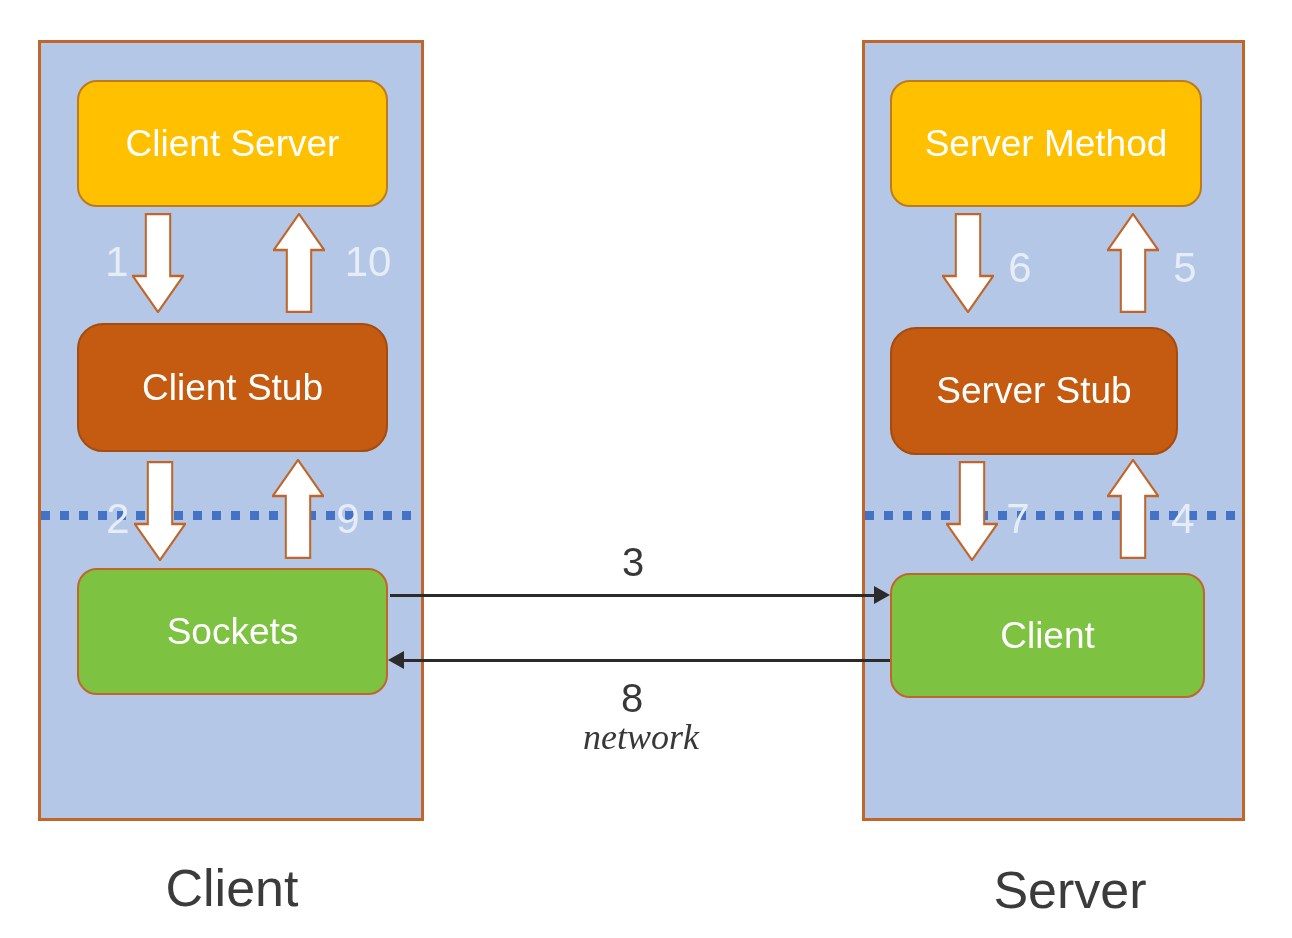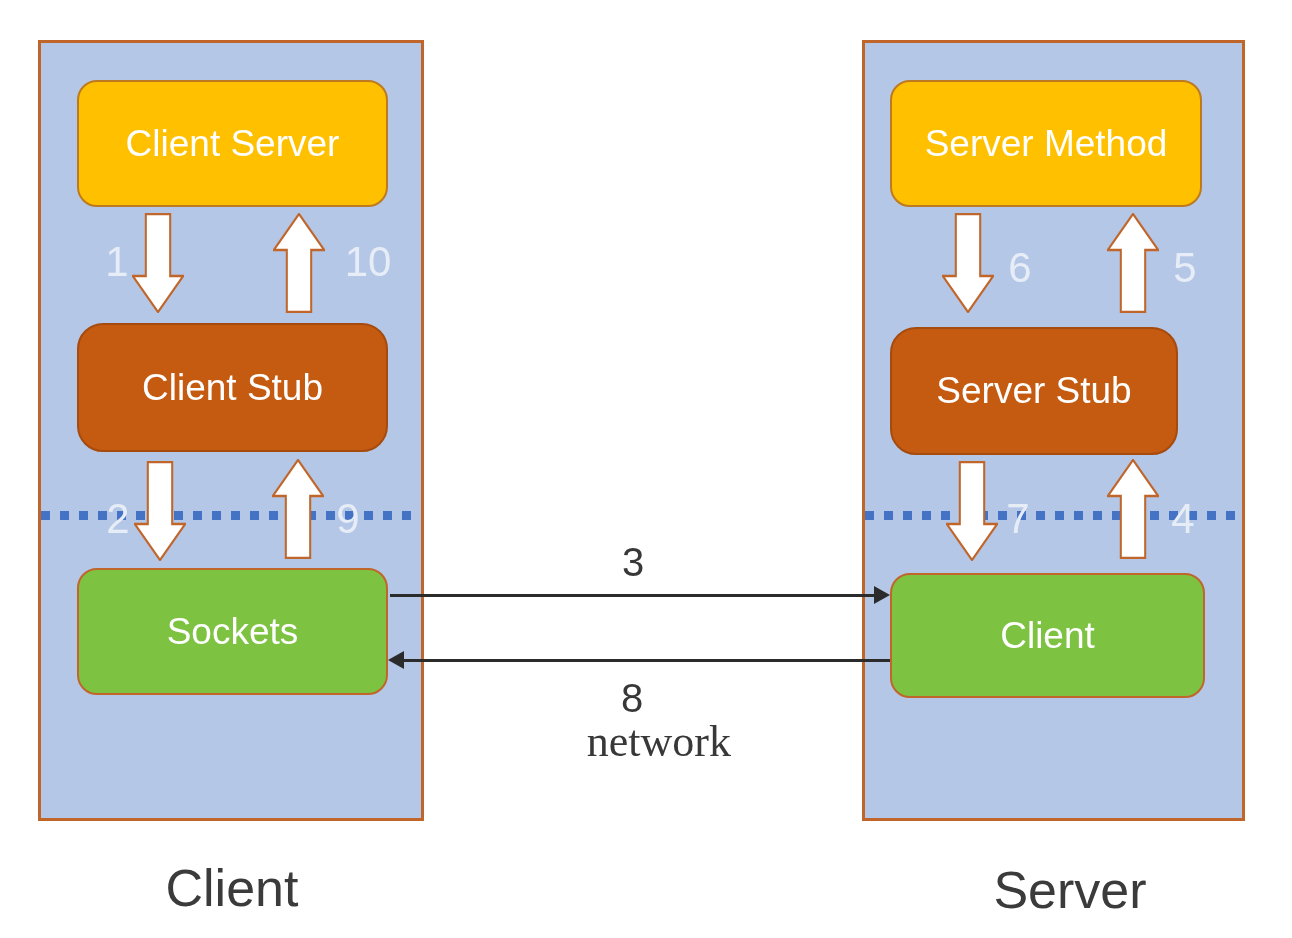--- a/index.html
+++ b/index.html
@@ -92,23 +92,24 @@
     position:absolute;
     color:#383838;
     font-size:40px;
     text-align:center;
     width:60px;
     z-index:3;
   }
   .network-caption{
     position:absolute;
     left:551px;top:716px;width:180px;
-    text-align:right;
+    text-align:center;
     color:#383838;
-    font-size:44px;
+    font-size:36px;
+    font-style:italic;
     font-family:"Liberation Serif",serif;
     z-index:3;
   }
   .panel-caption{
     position:absolute;
     width:220px;
     text-align:center;
     color:#3b3b3b;
     font-size:52px;
   }

